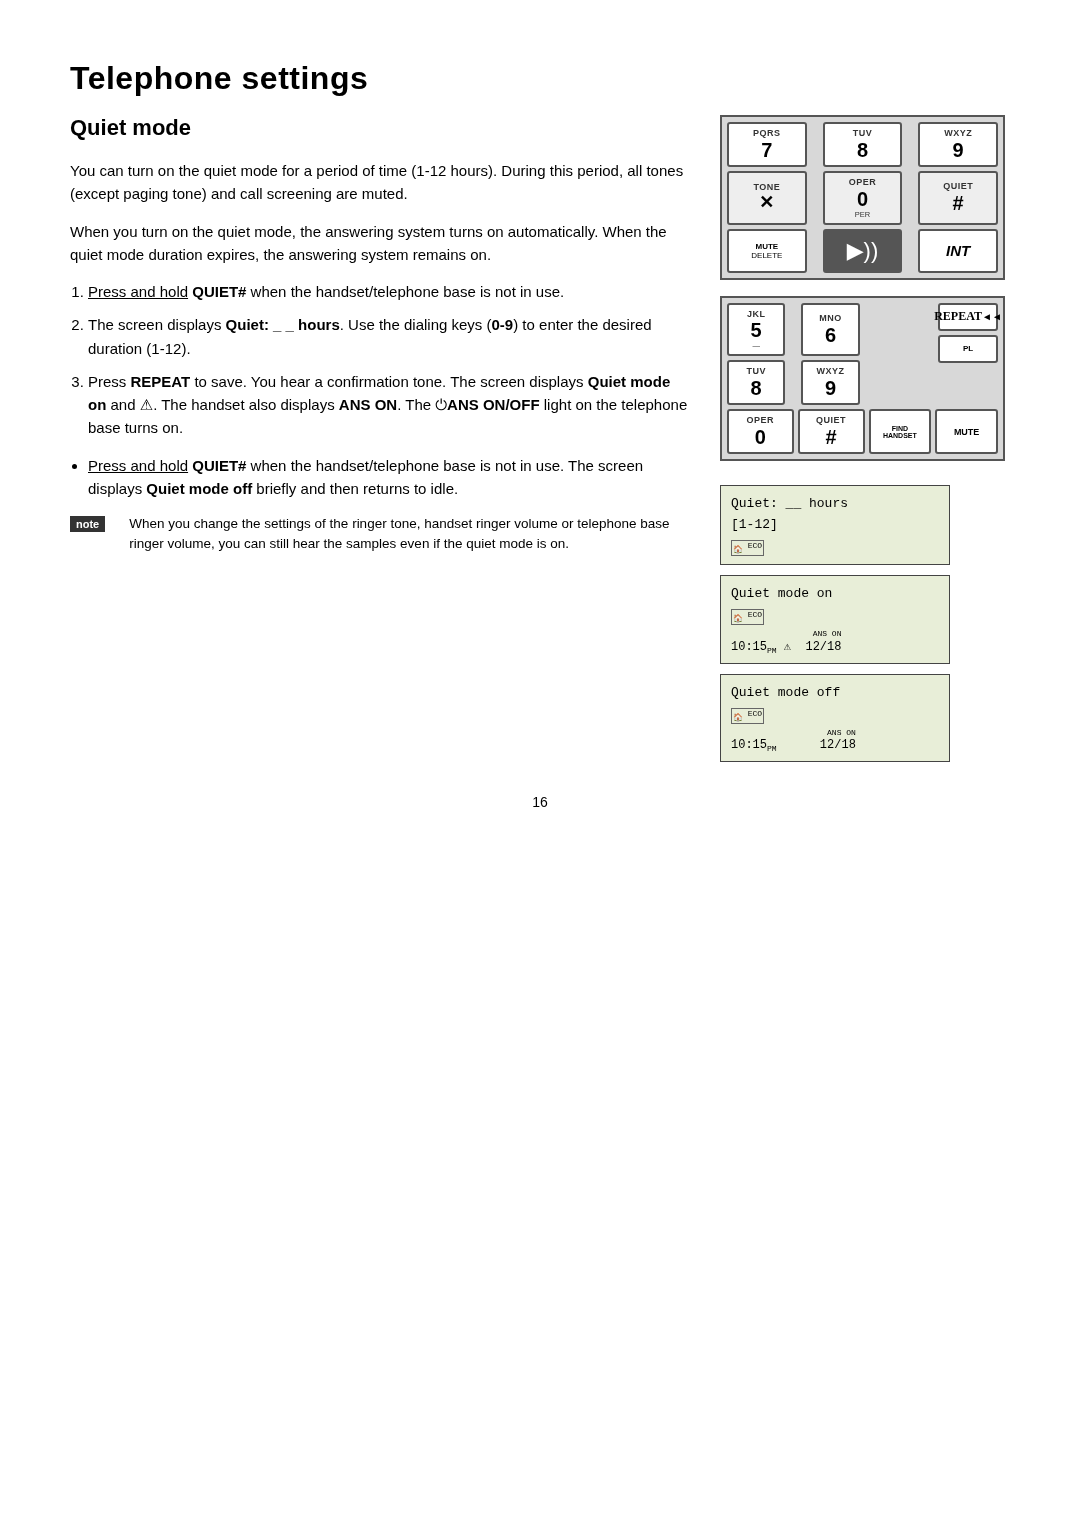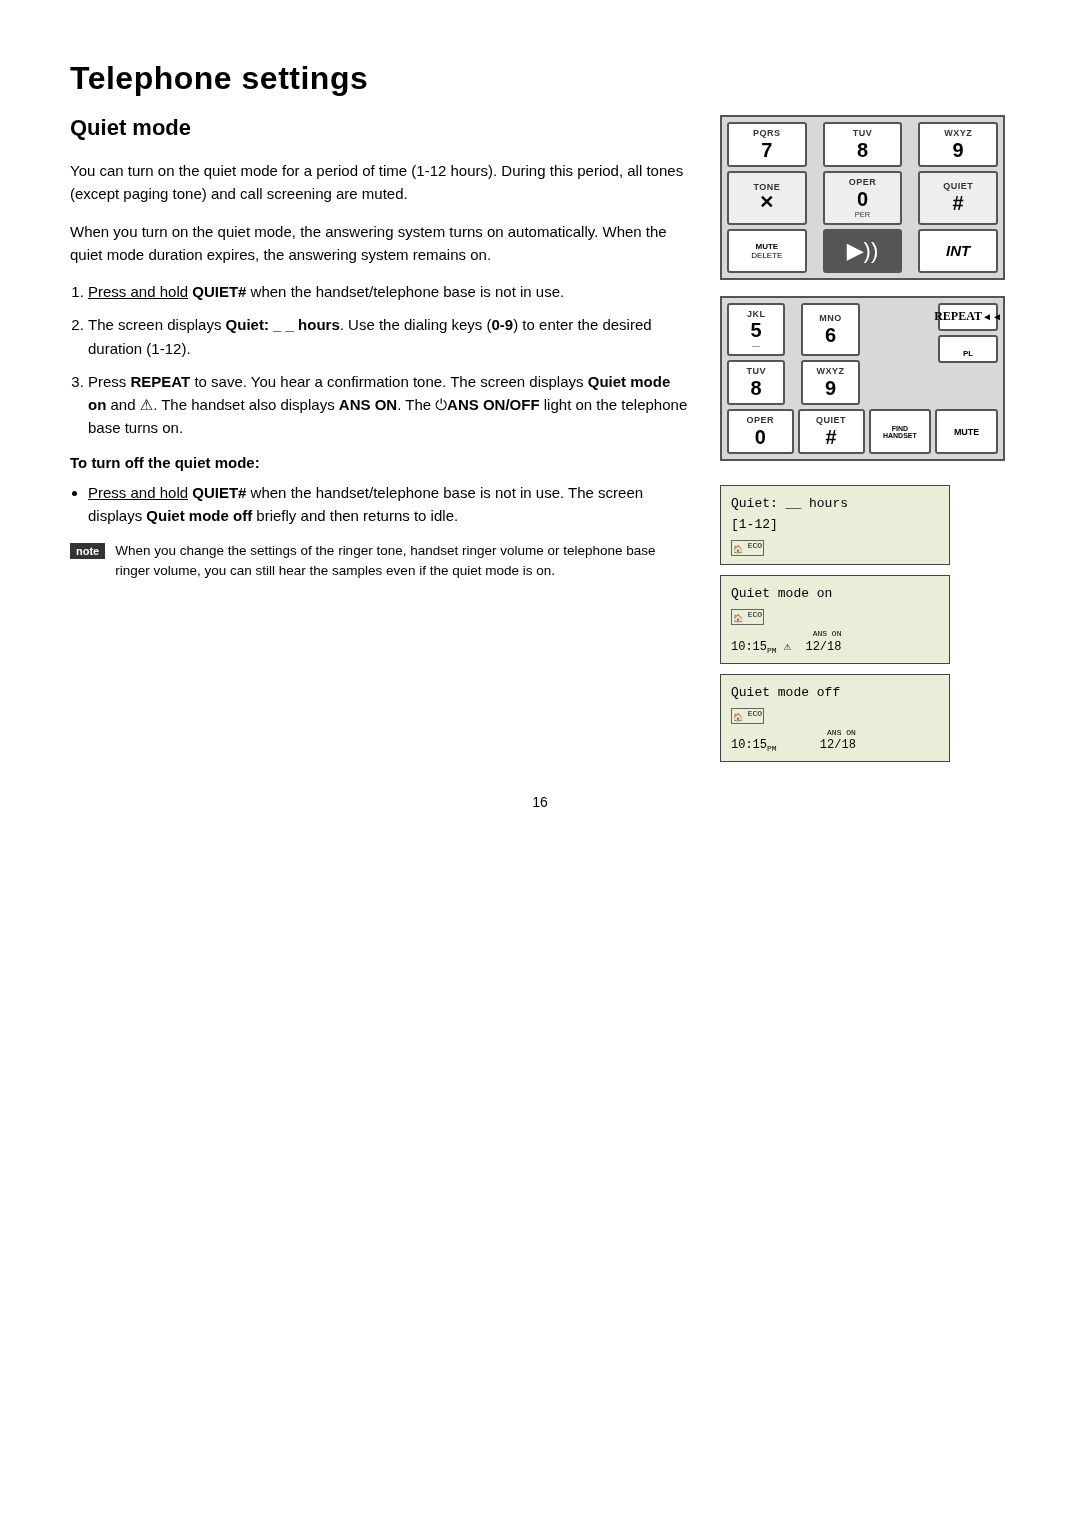--- a/index.html
+++ b/index.html
@@ -166,21 +166,21 @@
 
     .ans-on-label {
       font-size: 8px;
       text-align: right;
     }
 
     .note-box {
       display: flex;
       flex-direction: row;
       align-items: flex-start;
-      gap: 10px;
+      gap: 24px;
       margin-top: 10px;
       margin-bottom: 10px;
     }
 
     .note-label {
       background: #333;
       color: #fff;
       font-size: 11px;
       font-weight: bold;
       padding: 2px 6px;
@@ -226,21 +226,20 @@
     }
 
     .repeat-btn {
       font-size: 8px;
       min-height: 28px;
     }
 
     .play-btn {
       min-height: 28px;
       font-size: 8px;
-      align-items: flex-end;
     }
 
     .keypad-outer {
       border: 2px solid #555;
       padding: 5px;
       background: #d8d8d8;
       width: 285px;
     }
 
     .int-btn {
@@ -342,21 +341,20 @@
         <span class="underline">Press and hold</span> <span class="bold">QUIET#</span> when the handset/telephone base is not in use.
       </li>
       <li>
         The screen displays <span class="bold">Quiet: _ _ hours</span>. Use the dialing keys (<span class="bold">0-9</span>) to enter the desired duration (1-12).
       </li>
       <li>
         Press <span class="bold">REPEAT</span> to save. You hear a confirmation tone. The screen displays <span class="bold">Quiet mode on</span> and ⚠. The handset also displays <span class="bold">ANS ON</span>. The ⏻<span class="bold">ANS ON/OFF</span> light on the telephone base turns on.
       </li>
     </ol>
 
-    <h3><span class="section-heading-bold">To turn off the quiet mode:</span></h3>
 
     <ul>
       <li>
         <span class="underline">Press and hold</span> <span class="bold">QUIET#</span> when the handset/telephone base is not in use. The screen displays <span class="bold">Quiet mode off</span> briefly and then returns to idle.
       </li>
     </ul>
 
     <div class="note-box">
       <span class="note-label">note</span>
       <span class="note-text">When you change the settings of the ringer tone, handset ringer volume or telephone base ringer volume, you can still hear the samples even if the quiet mode is on.</span>

